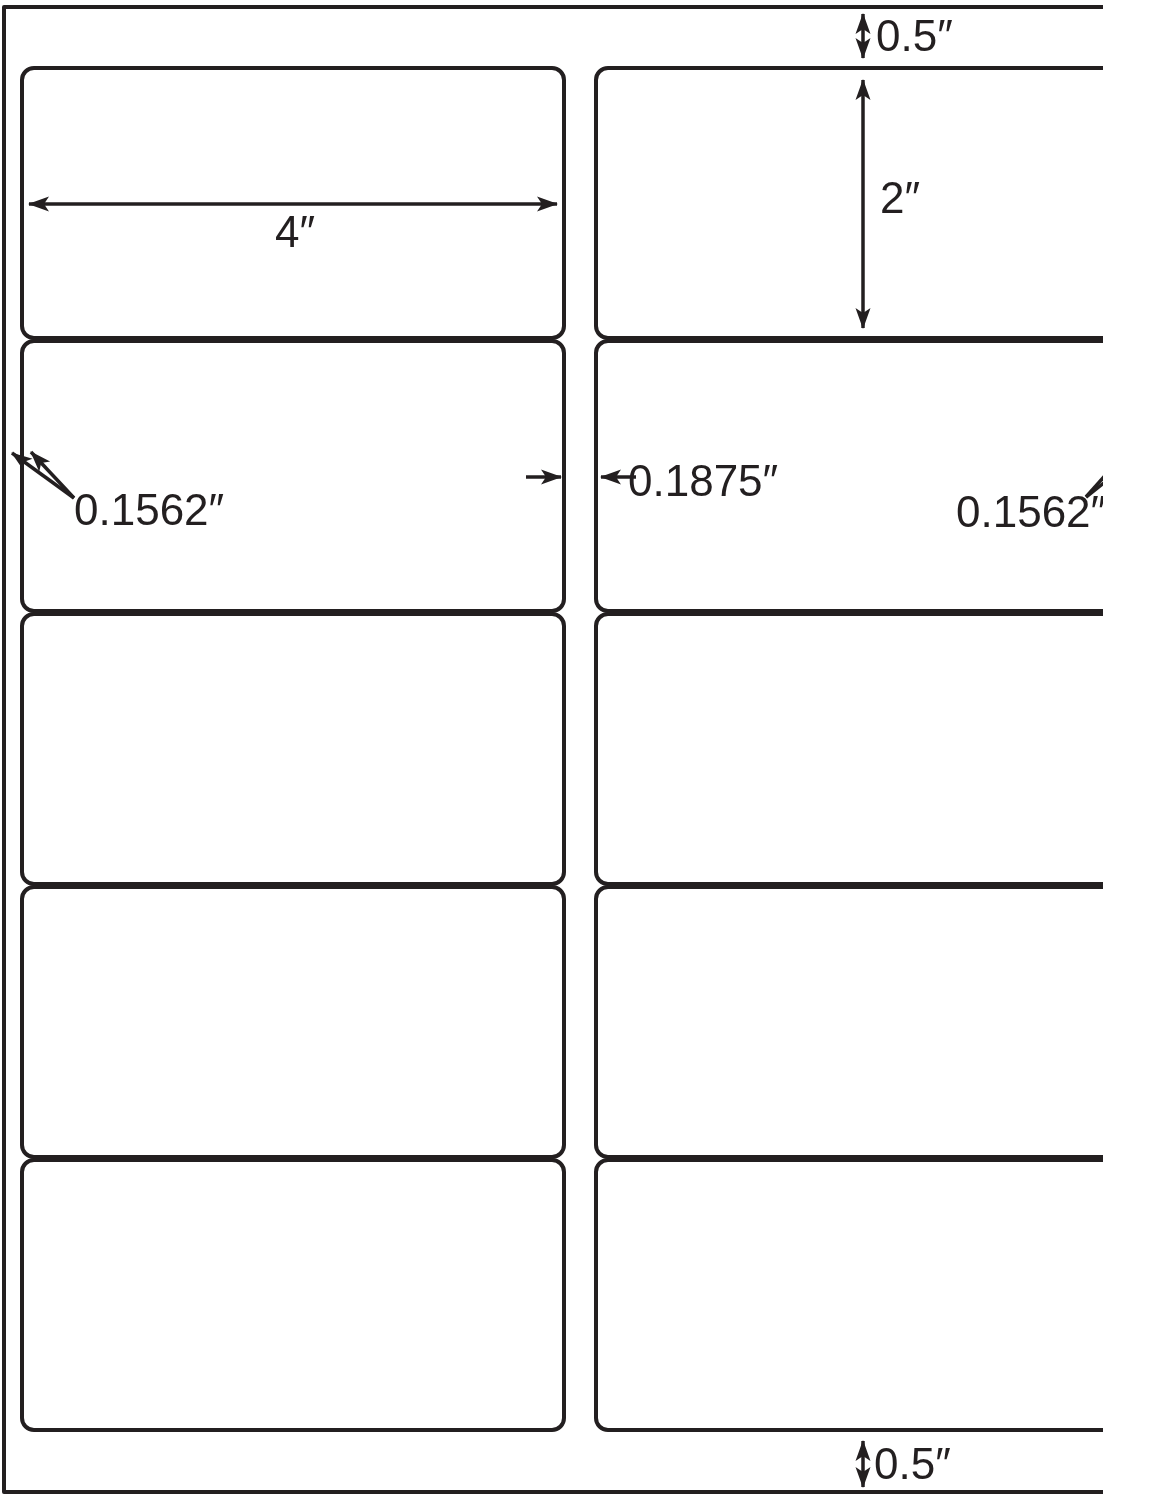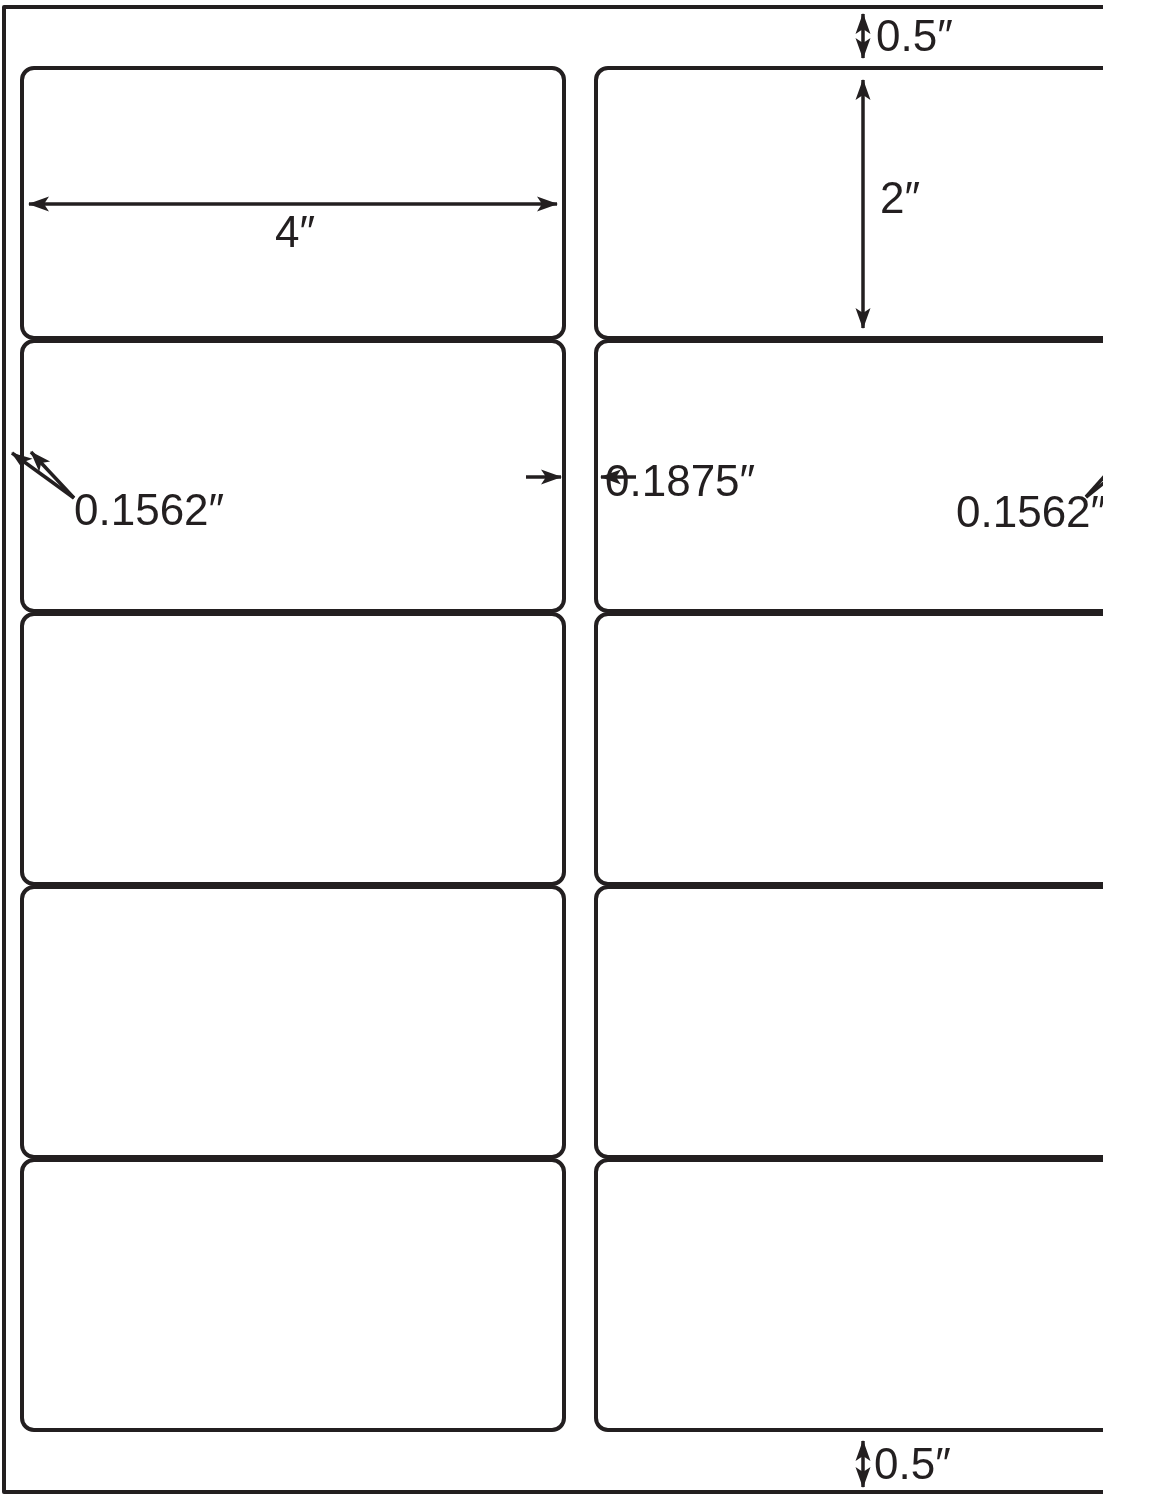--- a/index.html
+++ b/index.html
@@ -44,21 +44,21 @@
     position:absolute;
     font-size:44px;
     line-height:1;
     white-space:nowrap;
     letter-spacing:0;
   }
   .ann-top    {left:876px;top:14px;}
   .ann-width  {left:250px;top:210px;width:90px;text-align:center;}
   .ann-height {left:880px;top:176px;}
   .ann-left   {left:74px;top:488px;}
-  .ann-gap    {left:605px;top:459px;}
+  .ann-gap    {left:628px;top:459px;}
   .ann-right  {left:956px;top:490px;}
   .ann-bottom {left:874px;top:1442px;}
 </style>
 </head>
 <body>
 
 <div class="canvas">
 
   <div class="sheet"></div>
 

